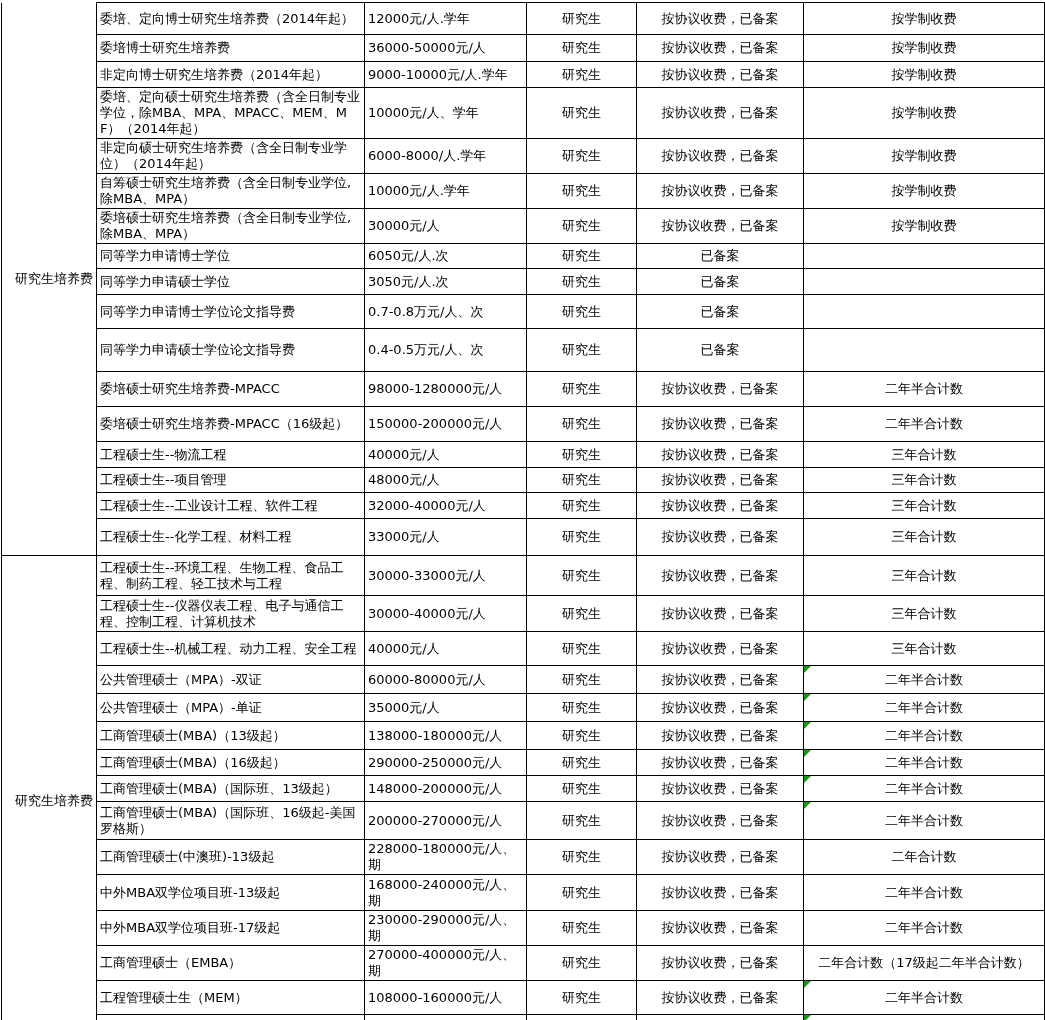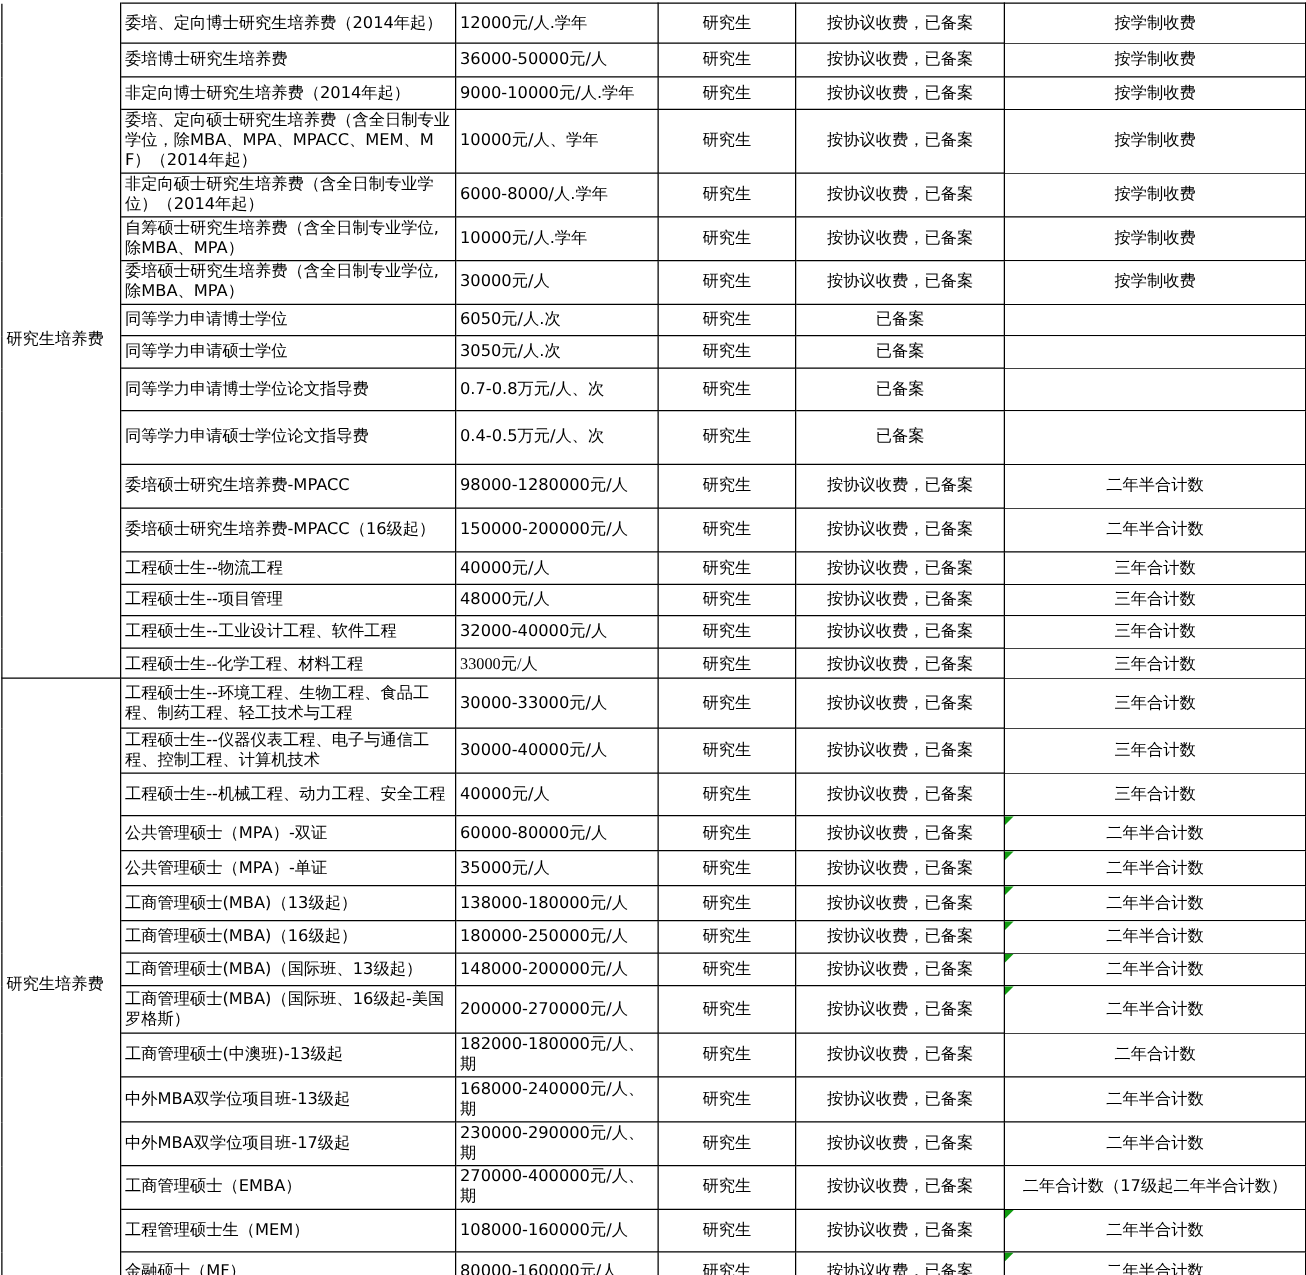--- a/index.html
+++ b/index.html
@@ -25,21 +25,21 @@
   table.fee-table td {
     border: 1px solid #000;
     font-size: 13px;
     line-height: 16px;
     padding: 1px 3px;
     overflow: hidden;
     vertical-align: middle;
     background: #fff;
   }
   td.cell-cat {
-    text-align: left;
+    text-align: right;
     padding: 0 2px;
     word-break: break-all;
   }
   td.cell-cat.no-top {
     border-top: none;
   }
   td.cell-name {
     text-align: left;
     padding-left: 4px;
     padding-right: 4px;
@@ -191,21 +191,21 @@
           <td class="cell-basis">按协议收费，已备案</td>
           <td class="cell-note">三年合计数</td>
         </tr>
         <tr style="height: 26px;">
           <td class="cell-name">工程硕士生--工业设计工程、软件工程</td>
           <td class="cell-fee">32000-40000元/人</td>
           <td class="cell-student">研究生</td>
           <td class="cell-basis">按协议收费，已备案</td>
           <td class="cell-note">三年合计数</td>
         </tr>
-        <tr style="height: 24px; font-family: Liberation Serif, serif;">
+        <tr style="height: 37px;">
           <td class="cell-name">工程硕士生--化学工程、材料工程</td>
           <td class="cell-fee">33000元/人</td>
           <td class="cell-student">研究生</td>
           <td class="cell-basis">按协议收费，已备案</td>
           <td class="cell-note">三年合计数</td>
         </tr>
         <tr style="height: 40px;">
           <td class="cell-cat" rowspan="15">研究生培养费</td>
           <td class="cell-name">工程硕士生--环境工程、生物工程、食品工程、制药工程、轻工技术与工程</td>
           <td class="cell-fee">30000-33000元/人</td>
@@ -243,42 +243,42 @@
         </tr>
         <tr style="height: 28px;">
           <td class="cell-name">工商管理硕士(MBA)（13级起）</td>
           <td class="cell-fee">138000-180000元/人</td>
           <td class="cell-student">研究生</td>
           <td class="cell-basis">按协议收费，已备案</td>
           <td class="cell-note">二年半合计数<span class="corner-marker" style="border-top-color: rgb(15, 155, 15);"></span></td>
         </tr>
         <tr style="height: 26px;">
           <td class="cell-name">工商管理硕士(MBA)（16级起）</td>
-          <td class="cell-fee">180000-250000元/人</td>
+          <td class="cell-fee">290000-250000元/人</td>
           <td class="cell-student">研究生</td>
           <td class="cell-basis">按协议收费，已备案</td>
           <td class="cell-note">二年半合计数<span class="corner-marker" style="border-top-color: rgb(15, 155, 15);"></span></td>
         </tr>
         <tr style="height: 26px;">
           <td class="cell-name">工商管理硕士(MBA)（国际班、13级起）</td>
           <td class="cell-fee">148000-200000元/人</td>
           <td class="cell-student">研究生</td>
           <td class="cell-basis">按协议收费，已备案</td>
           <td class="cell-note">二年半合计数<span class="corner-marker" style="border-top-color: rgb(15, 155, 15);"></span></td>
         </tr>
         <tr style="height: 38px;">
           <td class="cell-name">工商管理硕士(MBA)（国际班、16级起-美国罗格斯）</td>
           <td class="cell-fee">200000-270000元/人</td>
           <td class="cell-student">研究生</td>
           <td class="cell-basis">按协议收费，已备案</td>
           <td class="cell-note">二年半合计数<span class="corner-marker" style="border-top-color: rgb(15, 155, 15);"></span></td>
         </tr>
         <tr style="height: 29px;">
           <td class="cell-name">工商管理硕士(中澳班)-13级起</td>
-          <td class="cell-fee">182000-180000元/人、期</td>
+          <td class="cell-fee">228000-180000元/人、期</td>
           <td class="cell-student">研究生</td>
           <td class="cell-basis">按协议收费，已备案</td>
           <td class="cell-note">二年合计数</td>
         </tr>
         <tr style="height: 36px;">
           <td class="cell-name">中外MBA双学位项目班-13级起</td>
           <td class="cell-fee">168000-240000元/人、期</td>
           <td class="cell-student">研究生</td>
           <td class="cell-basis">按协议收费，已备案</td>
           <td class="cell-note">二年半合计数</td>

